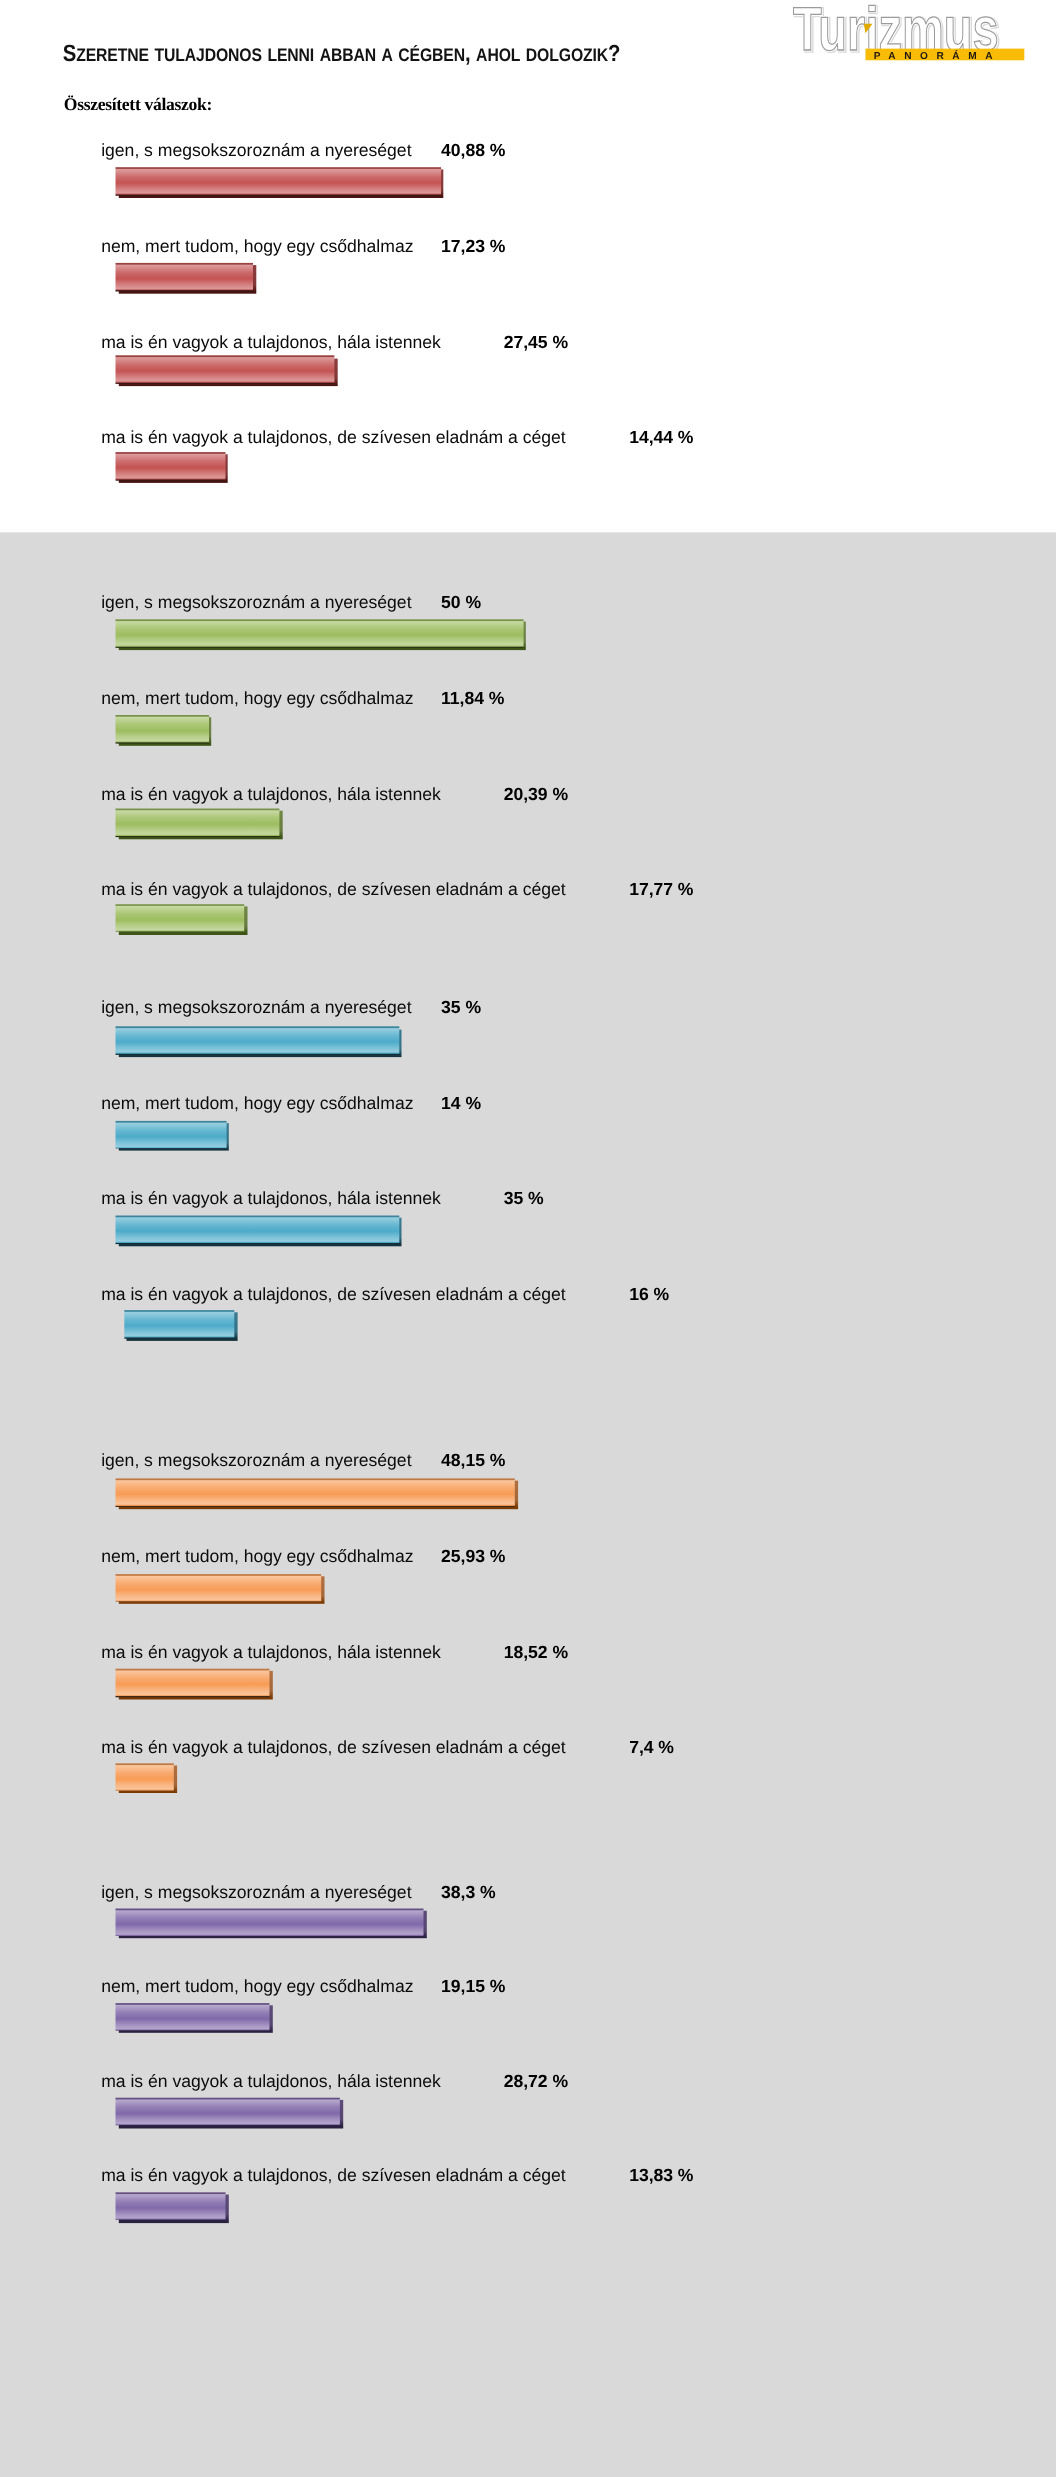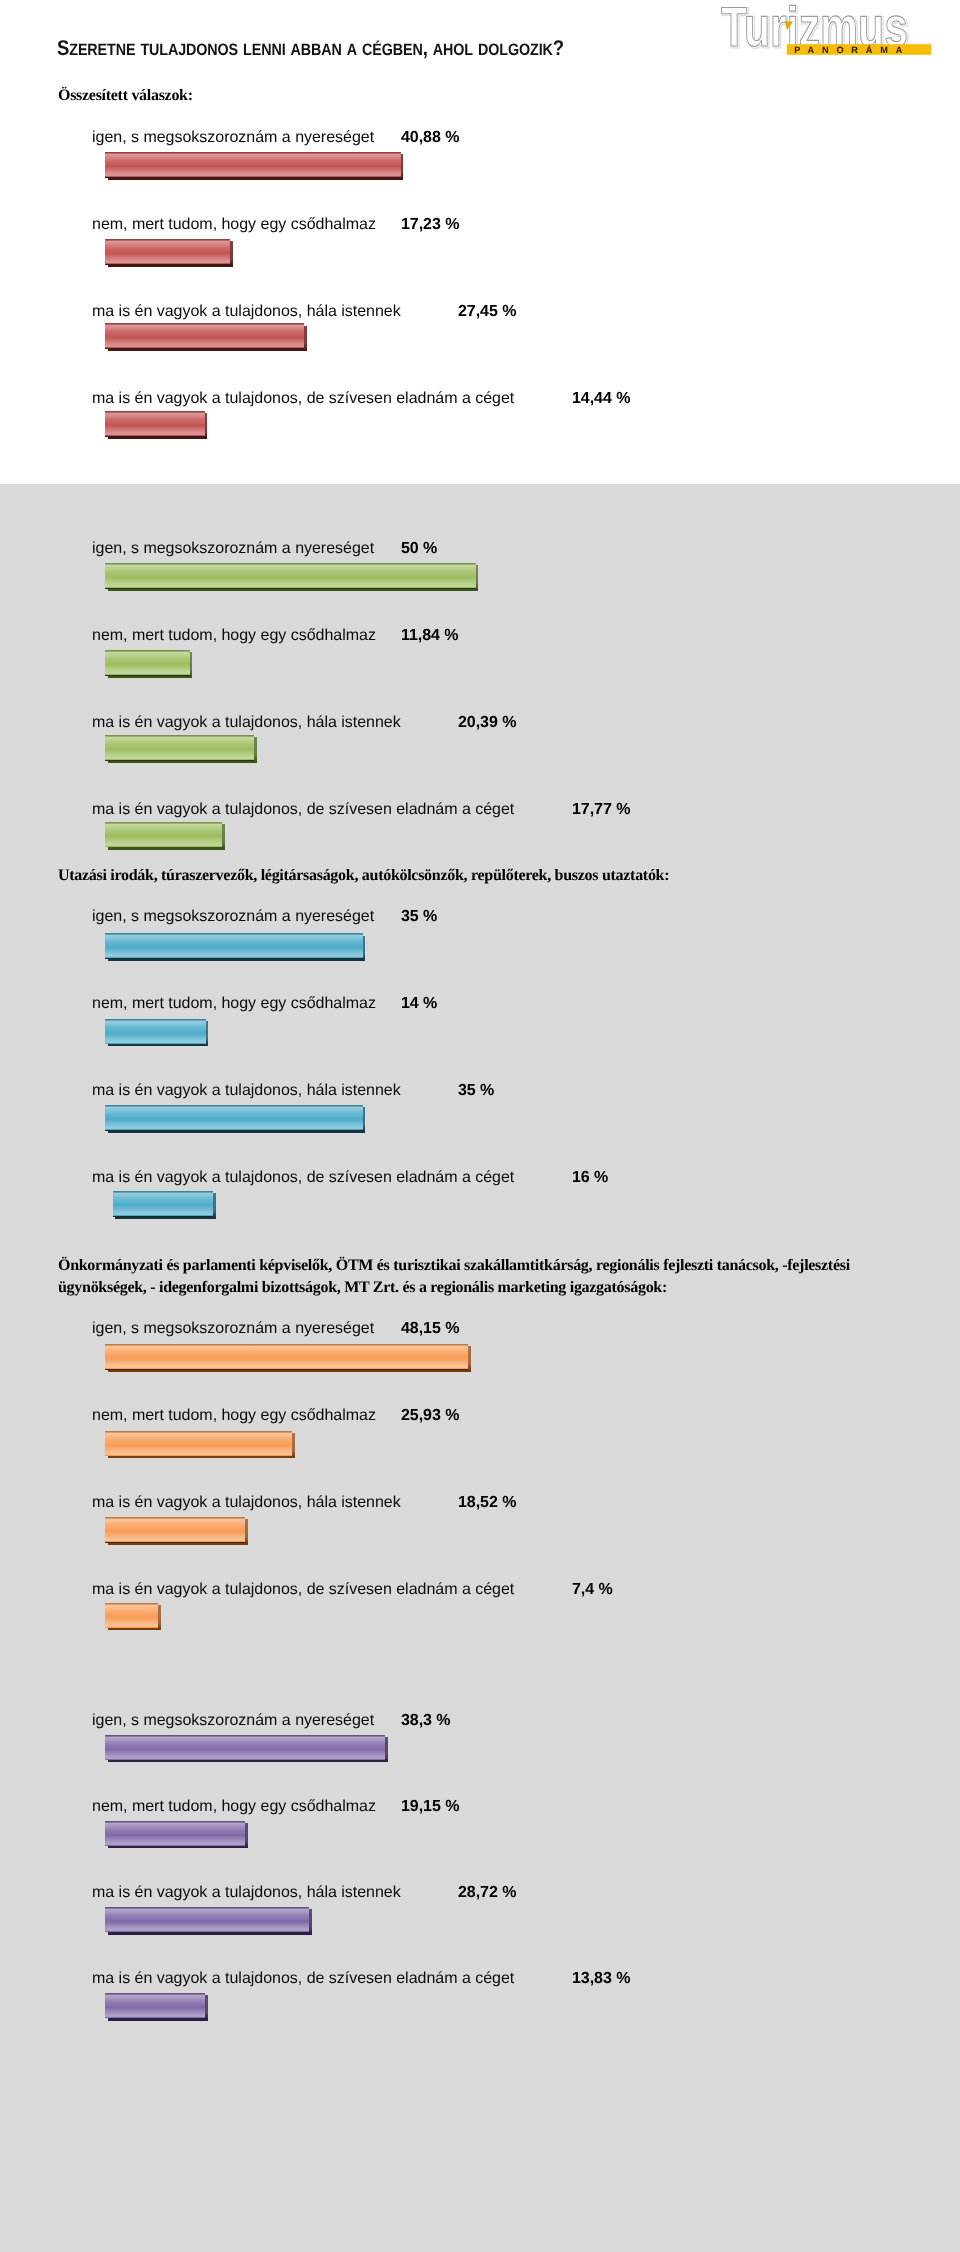--- a/index.html
+++ b/index.html
@@ -107,21 +107,20 @@
     <div class="bar" style="left: 105px; top: 735px; width: 149.3px;">
       <i style="background: linear-gradient(rgb(113, 136, 69) 0px, rgb(104, 125, 63) 18px, rgb(61, 85, 23) 24px);"></i>
       <b style="background: linear-gradient(rgb(122, 147, 75) 0px, rgb(122, 147, 75) 1.1px, rgb(198, 217, 163) 2.1px, rgb(189, 211, 148) 4.3px, rgb(171, 198, 118) 8.7px, rgb(157, 189, 96) 14.3px, rgb(183, 207, 139) 19.9px, rgb(196, 215, 160) 23.4px, rgb(154, 185, 94) 24.6px, rgb(41, 49, 25) 25.2px, rgb(41, 49, 25) 25.6px);"></b>
     </div>
     <div class="row-label" style="left: 92px; top: 810px;">ma is én vagyok a tulajdonos, de szívesen eladnám a céget</div>
     <div class="row-value" style="left: 572px; top: 810px;">17,77 %</div>
     <div class="bar" style="left: 105px; top: 821.8px; width: 117.4px;">
       <i style="background: linear-gradient(rgb(113, 136, 69) 0px, rgb(104, 125, 63) 18px, rgb(61, 85, 23) 24px);"></i>
       <b style="background: linear-gradient(rgb(122, 147, 75) 0px, rgb(122, 147, 75) 1.1px, rgb(198, 217, 163) 2.1px, rgb(189, 211, 148) 4.3px, rgb(171, 198, 118) 8.7px, rgb(157, 189, 96) 14.3px, rgb(183, 207, 139) 19.9px, rgb(196, 215, 160) 23.4px, rgb(154, 185, 94) 24.6px, rgb(41, 49, 25) 25.2px, rgb(41, 49, 25) 25.6px);"></b>
     </div>
-    <div class="group-head" style="left: 58px; top: 865.3px;">Utazási irodák, túraszervezők, légitársaságok, autókölcsönzők, repülőterek, buszos utaztatók:</div>
     <div class="row-label" style="left: 92px; top: 917.4px;">igen, s megsokszoroznám a nyereséget</div>
     <div class="row-value" style="left: 401px; top: 917.4px;">35 %</div>
     <div class="bar" style="left: 105px; top: 933.4px; width: 257.8px;">
       <i style="background: linear-gradient(rgb(55, 123, 145) 0px, rgb(51, 113, 133) 18px, rgb(21, 52, 63) 24px);"></i>
       <b style="background: linear-gradient(rgb(60, 133, 157) 0px, rgb(60, 133, 157) 1.1px, rgb(152, 206, 224) 2.1px, rgb(136, 199, 219) 4.3px, rgb(102, 183, 209) 8.7px, rgb(77, 171, 201) 14.3px, rgb(125, 194, 216) 19.9px, rgb(148, 205, 223) 23.4px, rgb(75, 168, 197) 24.6px, rgb(20, 44, 52) 25.2px, rgb(20, 44, 52) 25.6px);"></b>
     </div>
     <div class="row-label" style="left: 92px; top: 1004.4px;">nem, mert tudom, hogy egy csődhalmaz</div>
     <div class="row-value" style="left: 401px; top: 1004.4px;">14 %</div>
     <div class="bar" style="left: 105px; top: 1018.6px; width: 100.5px;">
       <i style="background: linear-gradient(rgb(55, 123, 145) 0px, rgb(51, 113, 133) 18px, rgb(21, 52, 63) 24px);"></i>
@@ -132,22 +131,20 @@
     <div class="bar" style="left: 105px; top: 1105px; width: 257.8px;">
       <i style="background: linear-gradient(rgb(55, 123, 145) 0px, rgb(51, 113, 133) 18px, rgb(21, 52, 63) 24px);"></i>
       <b style="background: linear-gradient(rgb(60, 133, 157) 0px, rgb(60, 133, 157) 1.1px, rgb(152, 206, 224) 2.1px, rgb(136, 199, 219) 4.3px, rgb(102, 183, 209) 8.7px, rgb(77, 171, 201) 14.3px, rgb(125, 194, 216) 19.9px, rgb(148, 205, 223) 23.4px, rgb(75, 168, 197) 24.6px, rgb(20, 44, 52) 25.2px, rgb(20, 44, 52) 25.6px);"></b>
     </div>
     <div class="row-label" style="left: 92px; top: 1178.3px;">ma is én vagyok a tulajdonos, de szívesen eladnám a céget</div>
     <div class="row-value" style="left: 572px; top: 1178.3px;">16 %</div>
     <div class="bar" style="left: 112.5px; top: 1191.3px; width: 100.9px;">
       <i style="background: linear-gradient(rgb(55, 123, 145) 0px, rgb(51, 113, 133) 18px, rgb(21, 52, 63) 24px);"></i>
       <b style="background: linear-gradient(rgb(60, 133, 157) 0px, rgb(60, 133, 157) 1.1px, rgb(152, 206, 224) 2.1px, rgb(136, 199, 219) 4.3px, rgb(102, 183, 209) 8.7px, rgb(77, 171, 201) 14.3px, rgb(125, 194, 216) 19.9px, rgb(148, 205, 223) 23.4px, rgb(75, 168, 197) 24.6px, rgb(20, 44, 52) 25.2px, rgb(20, 44, 52) 25.6px);"></b>
     </div>
-    <div class="group-head" style="left: 58px; top: 1255px;">Önkormányzati és parlamenti képviselők, ÖTM és turisztikai szakállamtitkárság, regionális fejleszti tanácsok, -fejlesztési
-ügynökségek, - idegenforgalmi bizottságok, MT Zrt. és a regionális marketing igazgatóságok:</div>
     <div class="row-label" style="left: 92px; top: 1329.2px;">igen, s megsokszoroznám a nyereséget</div>
     <div class="row-value" style="left: 401px; top: 1329.2px;">48,15 %</div>
     <div class="bar" style="left: 105px; top: 1344px; width: 363.2px;">
       <i style="background: linear-gradient(rgb(178, 112, 63) 0px, rgb(163, 103, 57) 18px, rgb(122, 58, 3) 24px);"></i>
       <b style="background: linear-gradient(rgb(193, 122, 68) 0px, rgb(193, 122, 68) 1.1px, rgb(250, 198, 158) 2.1px, rgb(250, 189, 142) 4.3px, rgb(248, 170, 111) 8.7px, rgb(247, 156, 87) 14.3px, rgb(249, 183, 132) 19.9px, rgb(250, 196, 154) 23.4px, rgb(242, 153, 85) 24.6px, rgb(64, 41, 23) 25.2px, rgb(64, 41, 23) 25.6px);"></b>
     </div>
     <div class="row-label" style="left: 92px; top: 1416.2px;">nem, mert tudom, hogy egy csődhalmaz</div>
     <div class="row-value" style="left: 401px; top: 1416.2px;">25,93 %</div>
     <div class="bar" style="left: 105px; top: 1430.5px; width: 187px;">
       <i style="background: linear-gradient(rgb(178, 112, 63) 0px, rgb(163, 103, 57) 18px, rgb(122, 58, 3) 24px);"></i>

